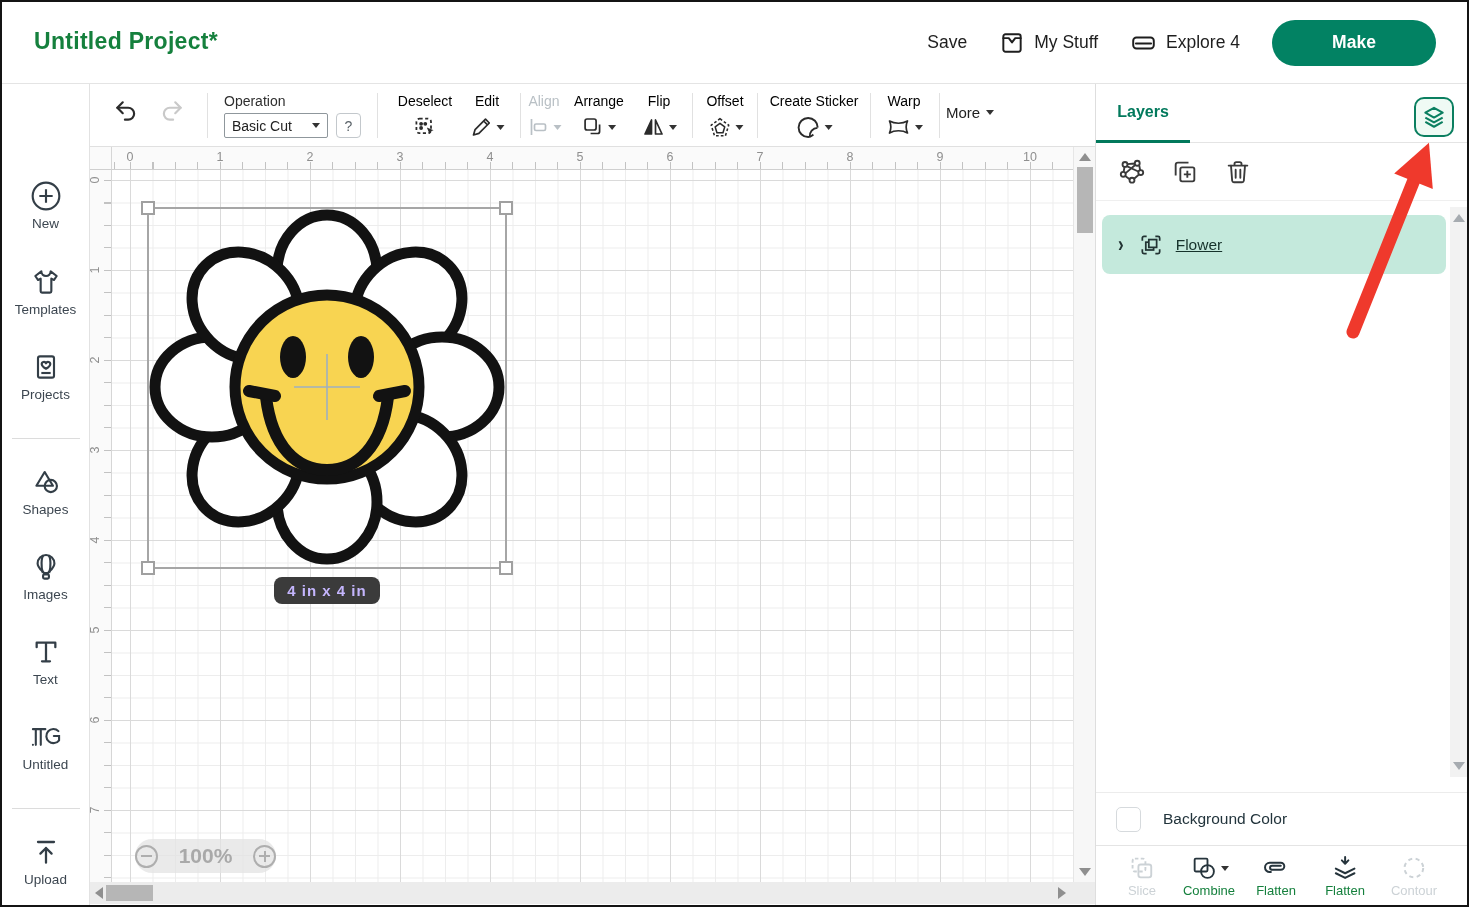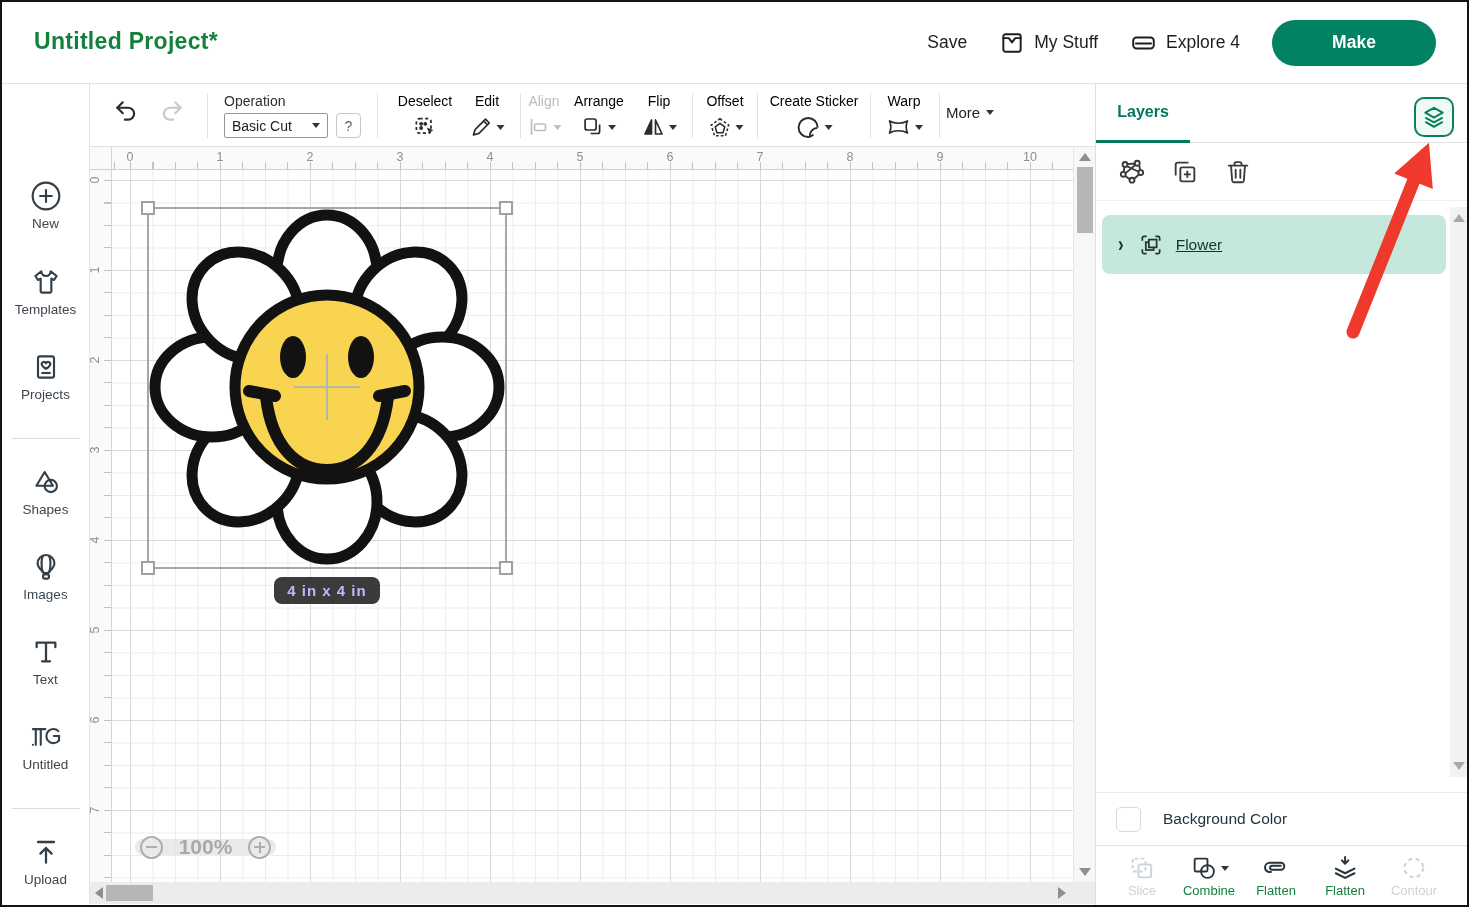--- a/index.html
+++ b/index.html
@@ -52,21 +52,21 @@
       linear-gradient(#dadada 1px,transparent 1px),
       linear-gradient(90deg,#ededed 1px,transparent 1px),
       linear-gradient(#ededed 1px,transparent 1px);
     background-size:90px 90px,90px 90px,22.5px 22.5px,22.5px 22.5px;
     background-position:18px 10px;}
   .sel-rect{position:absolute; left:35px; top:37px; width:360px; height:362px; border:2px solid #a6a6a6;}
   .handle{position:absolute; width:14px; height:14px; background:#fff; border:2px solid #a0a0a0;}
   .h-tl{left:-8px; top:-8px;} .h-tr{right:-8px; top:-8px;} .h-bl{left:-8px; bottom:-8px;} .h-br{right:-8px; bottom:-8px;}
   .flower{position:absolute; left:37px; top:39px; width:356px; height:356px;}
   .size-badge{position:absolute; left:162px; top:407px; width:106px; height:27px; background:#3b3b3b; border-radius:8px; color:#c4b5fd; font-size:15px; font-weight:bold; letter-spacing:1px; display:flex; align-items:center; justify-content:center;}
-  .zoom-pill{position:absolute; left:23px; top:669px; width:141px; height:16px; background:rgba(226,226,226,.72); border-radius:17px; display:flex; align-items:center; justify-content:center; gap:16px;}
+  .zoom-pill{position:absolute; left:23px; top:669px; width:141px; height:34px; background:rgba(226,226,226,.72); border-radius:17px; display:flex; align-items:center; justify-content:space-between; gap:16px;}
   .zoom-btn{width:23px; height:23px; border-radius:50%; border:2px solid #aeaeae; background:transparent; position:relative; cursor:pointer;}
   .zoom-btn::before,.zoom-btn::after{content:""; position:absolute; background:#aeaeae;}
   .zoom-btn::before{left:4px; right:4px; top:50%; height:2px; margin-top:-1px;}
   .zoom-btn.plus::after{top:4px; bottom:4px; left:50%; width:2px; margin-left:-1px;}
   .zoom-val{font-size:21px; color:#a9a9a9; font-weight:bold;}
   
   .v-scroll{position:absolute; left:983px; top:0; width:22px; height:735px; background:#f7f7f7; border-left:1px solid #e6e6e6;}
   .v-thumb{position:absolute; left:3px; top:20px; width:16px; height:66px; background:#b6b6b6;}
   .sb-arrow{position:absolute; width:0; height:0;}
   .up{left:5px; top:6px; border-left:6px solid transparent; border-right:6px solid transparent; border-bottom:8px solid #8f8f8f;}

